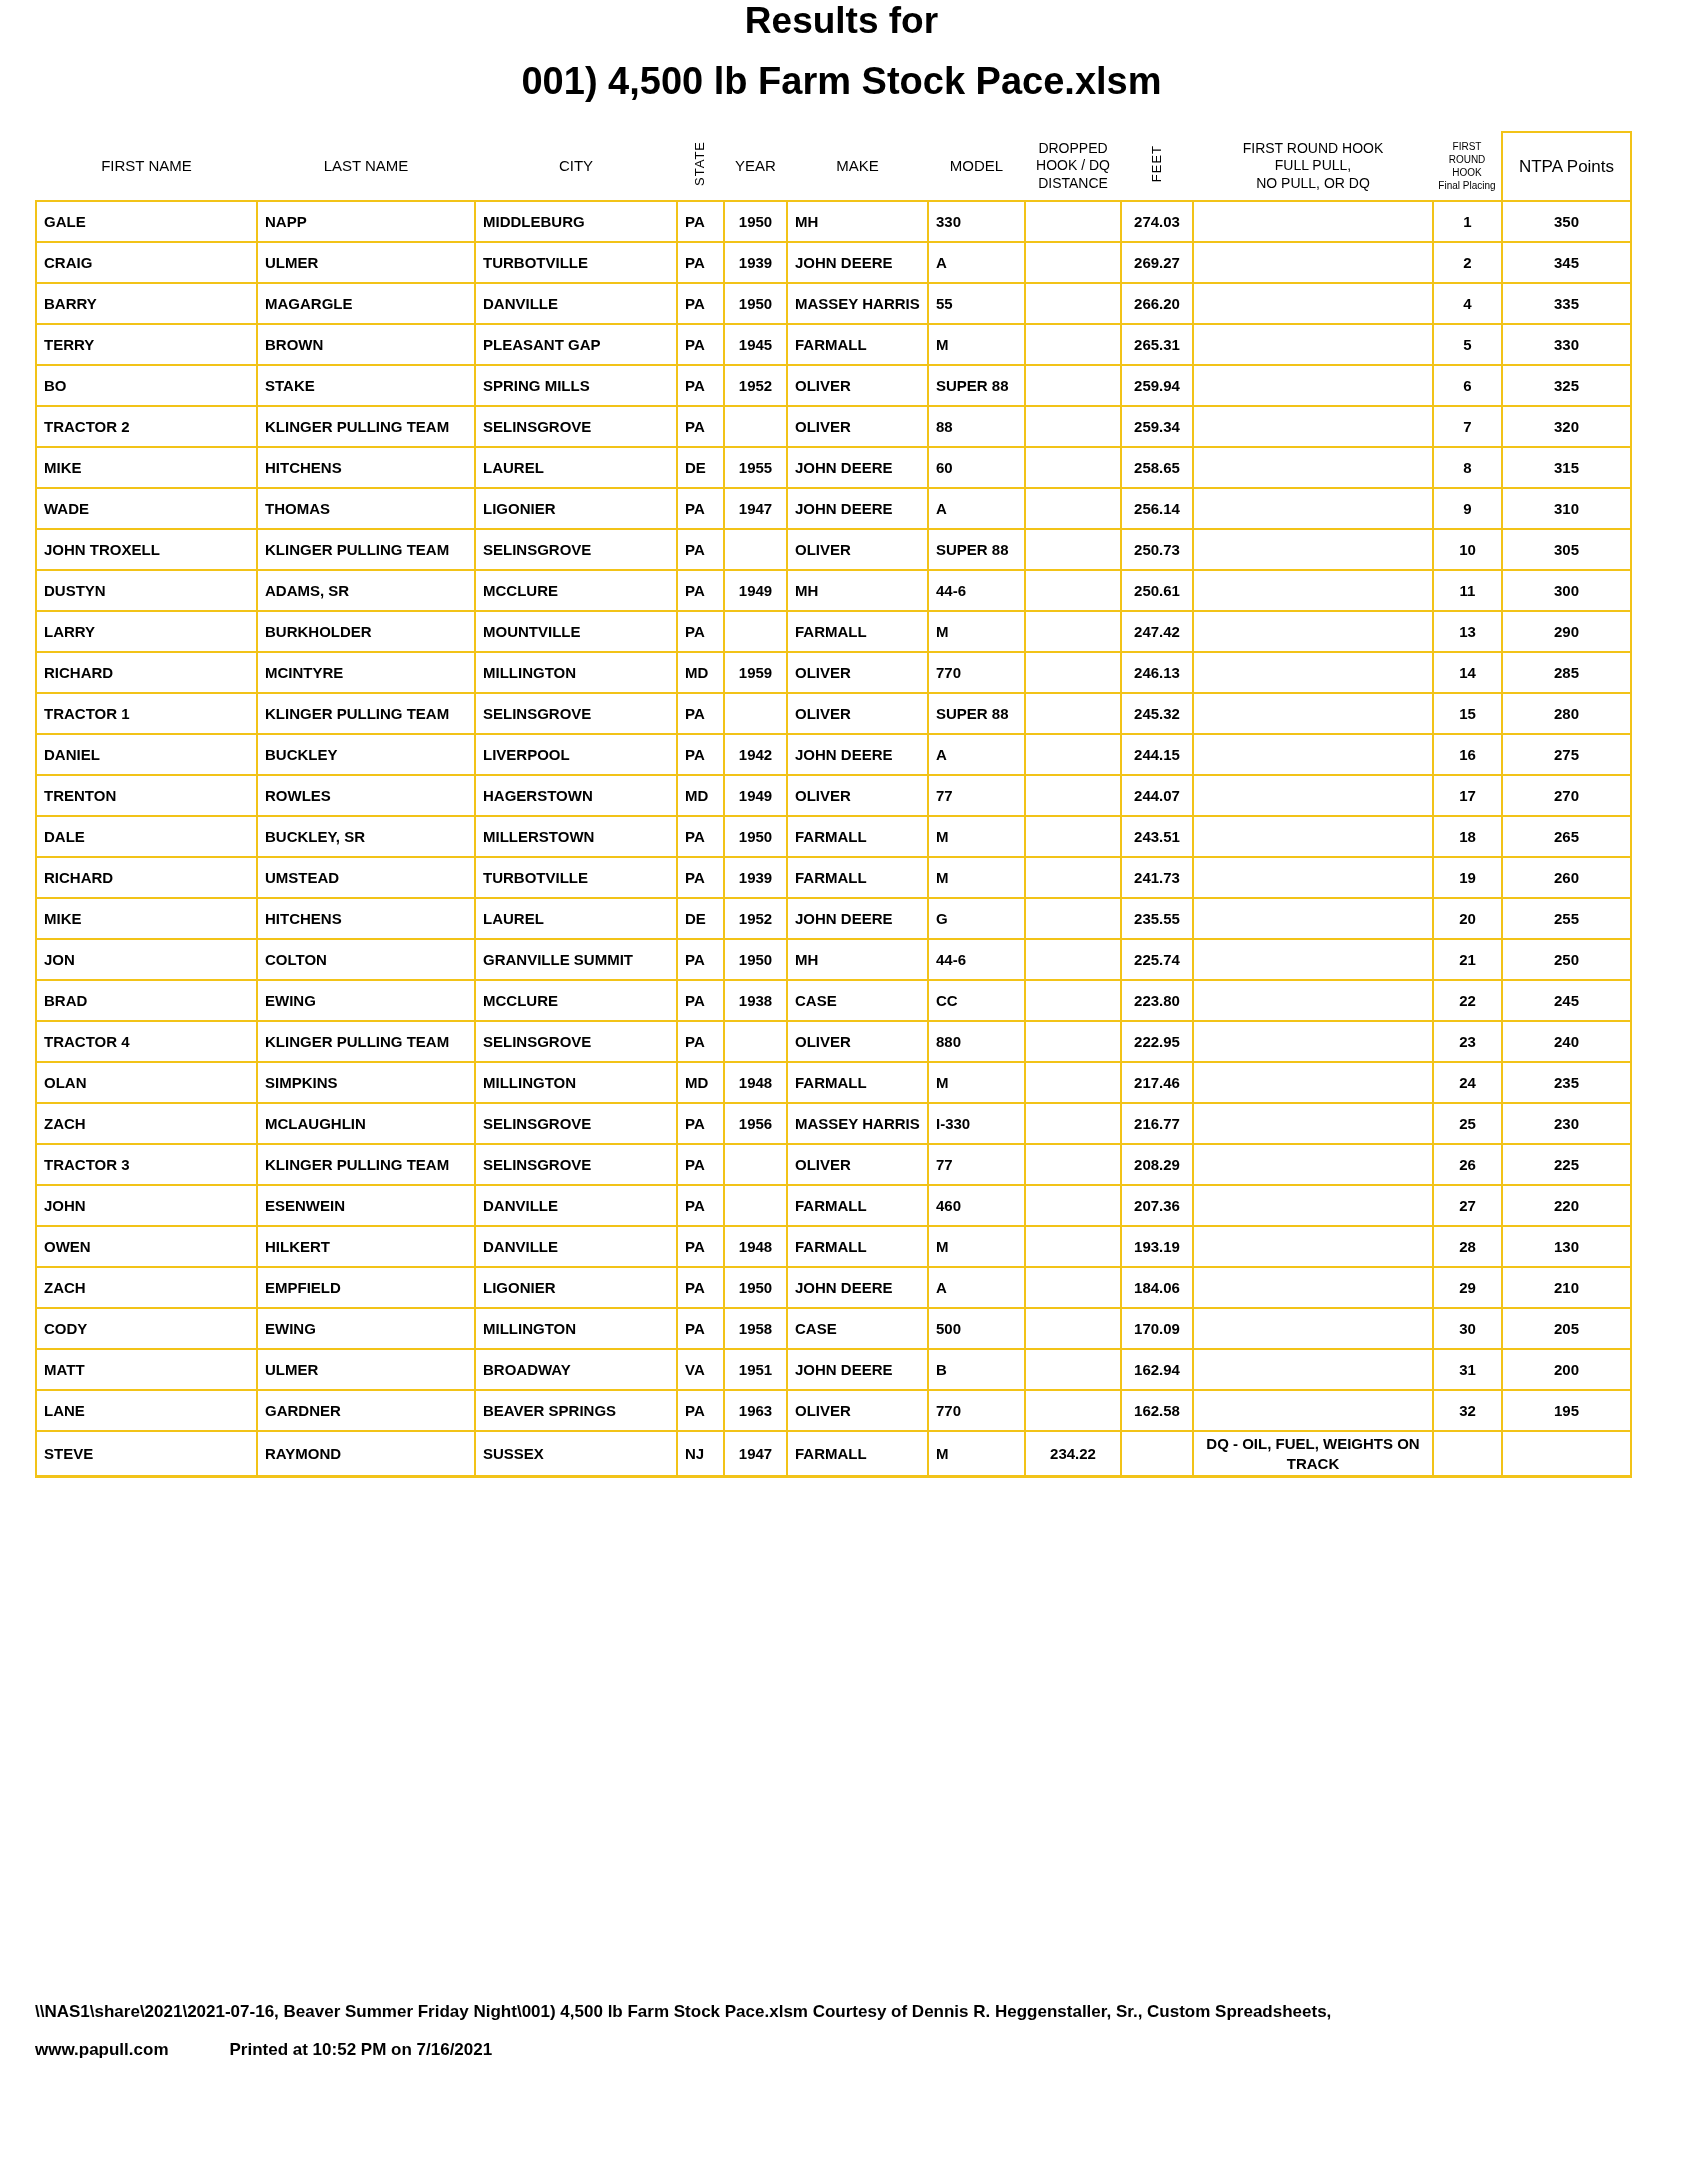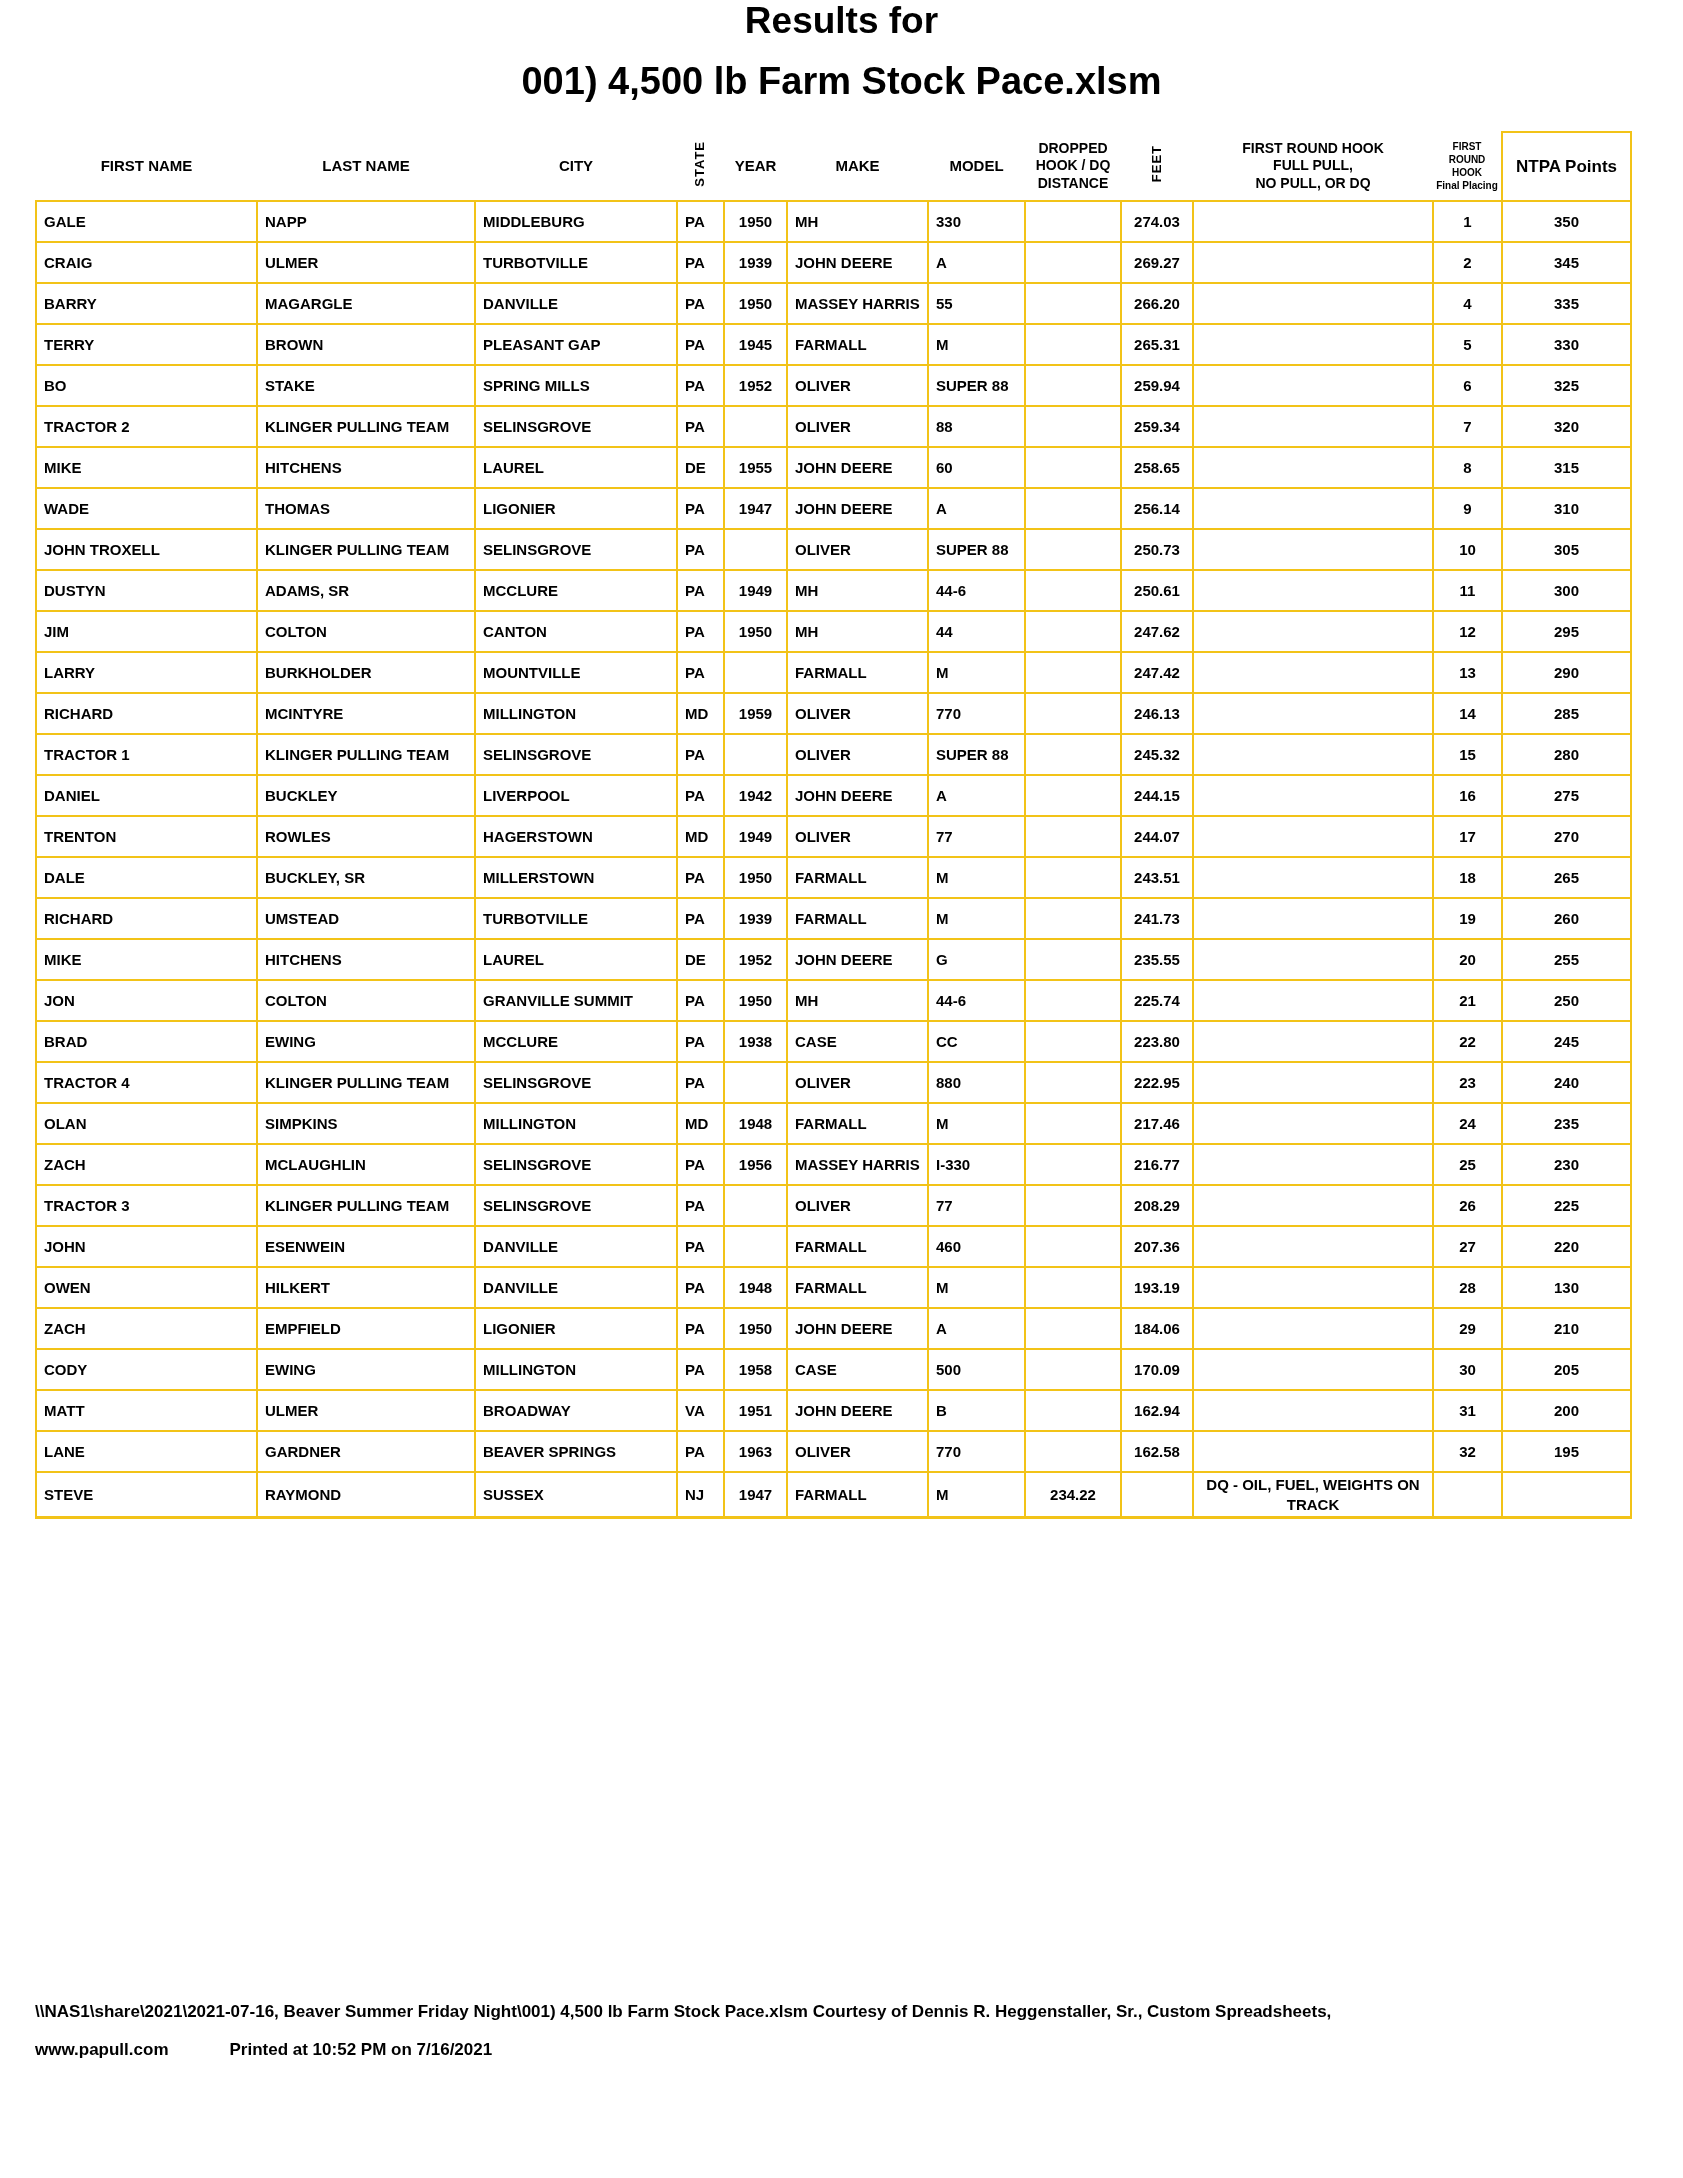--- a/index.html
+++ b/index.html
@@ -12,21 +12,21 @@
   .title-block { text-align:center; }
   .title-line1 { font-size:37px; font-weight:bold; margin:0 0 18px 0; }
   .title-line2 { font-size:38px; font-weight:bold; margin:15px; }
 
   table.results {
     border-collapse:collapse; table-layout:fixed;
     width:1594px; margin:28px 0 0 35px;
     border-bottom:3px solid var(--gold);
   }
   thead th {
-    border:none; background:#fff; font-weight:bold; color:#000;
+    border:none; background:#fff; font-weight:normal; color:#000;
     text-align:center; vertical-align:middle;
     white-space:pre-line; padding:2px 2px; height:69px; font-size:15px; line-height:1.25;margin-top:28px;
   }
   th.h-dropped { font-size:14px; }
   th.h-first_round { font-size:14px; }
   th.h-placing { font-size:10px; line-height:1.3; }
   th.h-points { border:2px solid var(--gold); font-size:17px; }
   .rot {
     display:inline-block; writing-mode:vertical-rl; transform:rotate(180deg);
     font-size:13px; letter-spacing:1px; white-space:nowrap;
@@ -227,34 +227,20 @@
         <td class="c-year">1949</td>
         <td class="c-make">MH</td>
         <td class="c-model">44-6</td>
         <td class="c-dropped"></td>
         <td class="c-feet">250.61</td>
         <td class="c-first_round"></td>
         <td class="c-placing">11</td>
         <td class="c-points">300</td>
       </tr>
       <tr>
-        <td class="c-first_name">JIM</td>
-        <td class="c-last_name">COLTON</td>
-        <td class="c-city">CANTON</td>
-        <td class="c-state">PA</td>
-        <td class="c-year">1950</td>
-        <td class="c-make">MH</td>
-        <td class="c-model">44</td>
-        <td class="c-dropped"></td>
-        <td class="c-feet">247.62</td>
-        <td class="c-first_round"></td>
-        <td class="c-placing">12</td>
-        <td class="c-points">295</td>
-      </tr>
-      <tr>
         <td class="c-first_name">LARRY</td>
         <td class="c-last_name">BURKHOLDER</td>
         <td class="c-city">MOUNTVILLE</td>
         <td class="c-state">PA</td>
         <td class="c-year"></td>
         <td class="c-make">FARMALL</td>
         <td class="c-model">M</td>
         <td class="c-dropped"></td>
         <td class="c-feet">247.42</td>
         <td class="c-first_round"></td>

